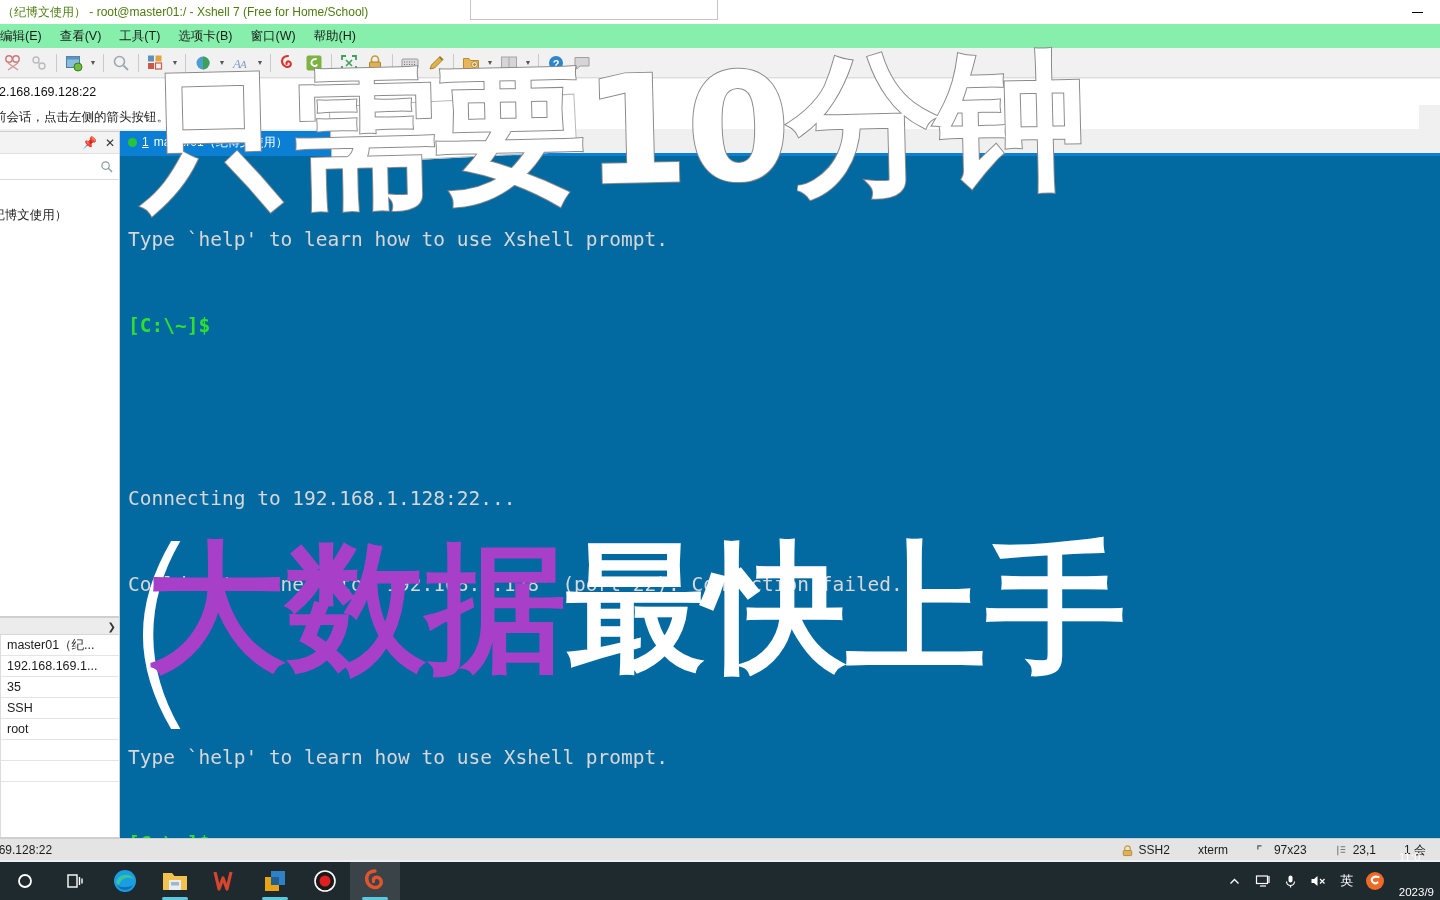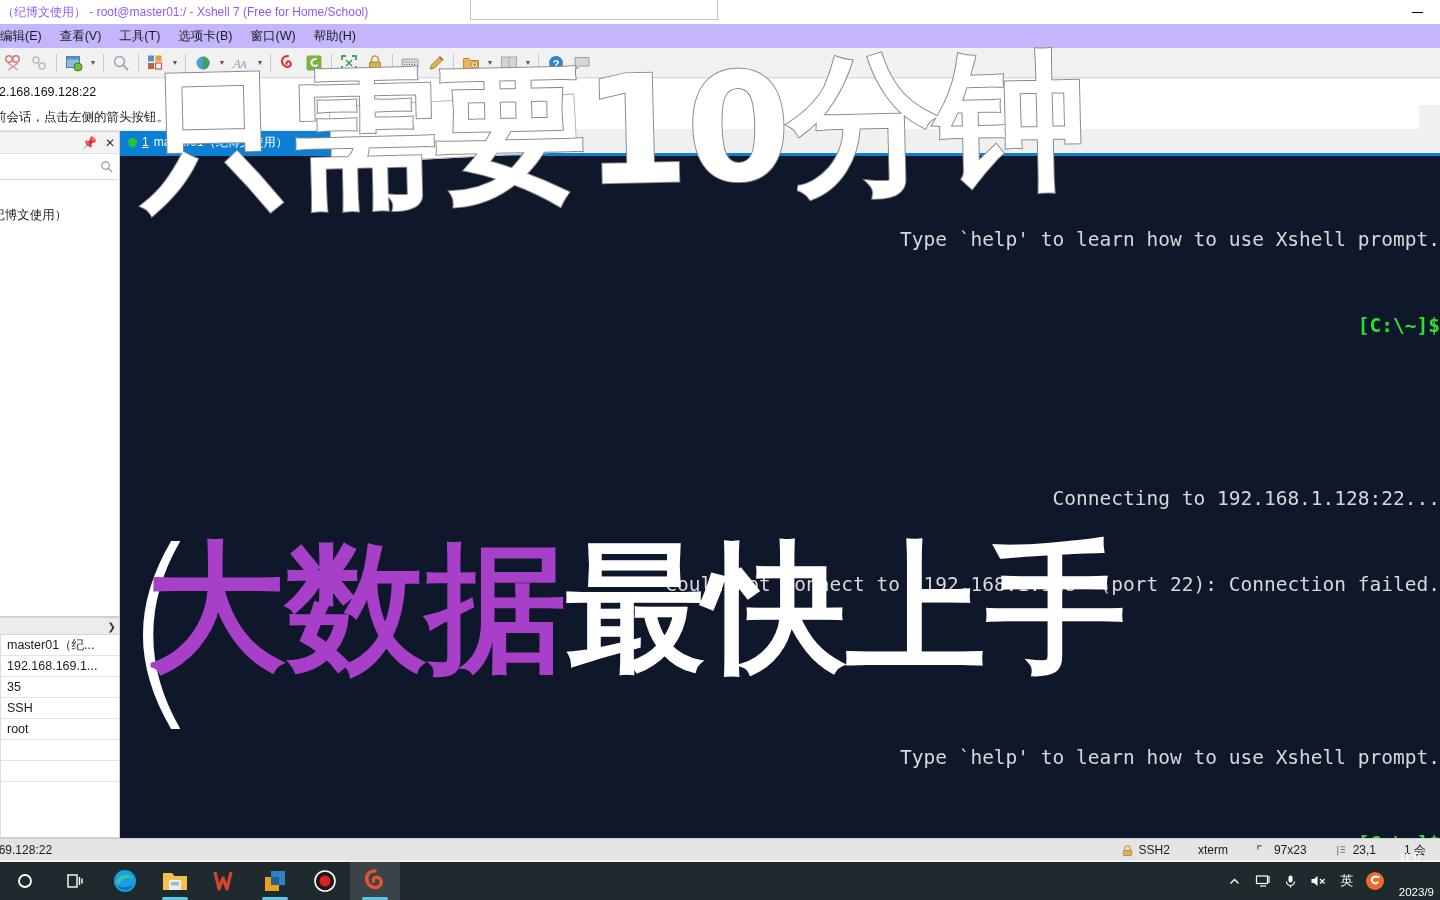--- a/index.html
+++ b/index.html
@@ -20,39 +20,39 @@
   }
 
   
   .titlebar {
     position: absolute; left: 0; top: 0;
     width: 1440px; height: 24px;
     background: #ffffff;
     display: flex; align-items: center;
   }
   .titlebar-text {
-    font-size: 12px; color: #8b5cf6;
+    font-size: 12px; color: #4d7c0f;
     padding-left: 2px; white-space: nowrap;
   }
   .win-controls {
     position: absolute; right: 0; top: 0;
     height: 24px; display: flex; align-items: center;
   }
   .win-btn {
     width: 46px; height: 24px;
     display: flex; align-items: center; justify-content: center;
     font-size: 12px; color: #000;
   }
   .win-btn .dash { width: 11px; height: 1px; background: #000; }
 
   
   .menubar {
     position: absolute; left: 0; top: 24px;
     width: 1440px; height: 24px;
-    background: #c4b5fd;
+    background: #86efac;
     display: flex; align-items: center;
     font-size: 12.5px; color: #1b1b1b;
   }
   .menu-item { padding: 3px 9px; white-space: nowrap; }
   .menu-item:first-child { padding-left: 0; }
 
   
   .toolbar {
     position: absolute; left: 0; top: 48px;
     width: 1440px; height: 30px;
@@ -168,29 +168,28 @@
   }
   .tab-num { text-decoration: underline; }
   .term-tabline {
     position: absolute; left: 0; top: 22px;
     width: 1320px; height: 3px; background: #0b7fd4;
   }
 
   .terminal {
     position: absolute; left: 0; top: 25px;
     width: 1320px; height: 682px;
-    background: #0f172a;
+    background: #0369a1;
     overflow: hidden;
     font-family: "DejaVu Sans Mono", "Liberation Mono", monospace;
     font-size: 19.5px;
     line-height: 28.8px;
     color: #d8d8d8;
     padding: 12px 0 0 8px;
     white-space: pre;
-    text-align: right;
   }
   .t-line { height: 28.8px; }
   .t-green { color: #2ee02e; font-weight: bold; }
 
   
   .statusbar {
     position: absolute; left: 0; top: 838px;
     width: 1440px; height: 22px;
     background: #e4e4e4;
     border-top: 1px solid #cfcfcf;

